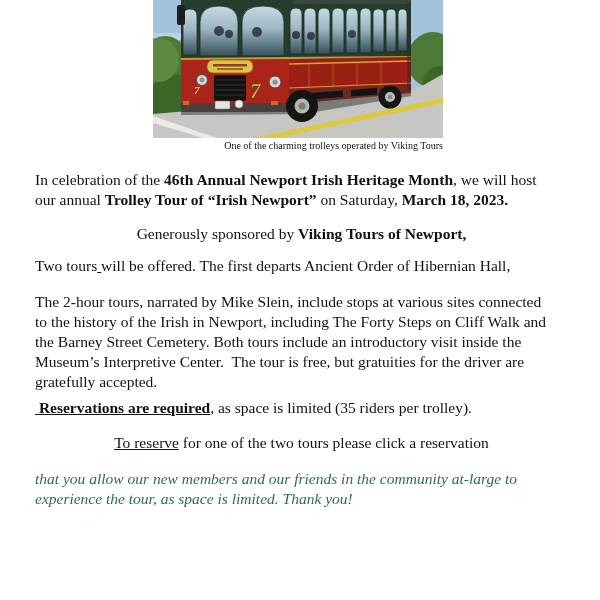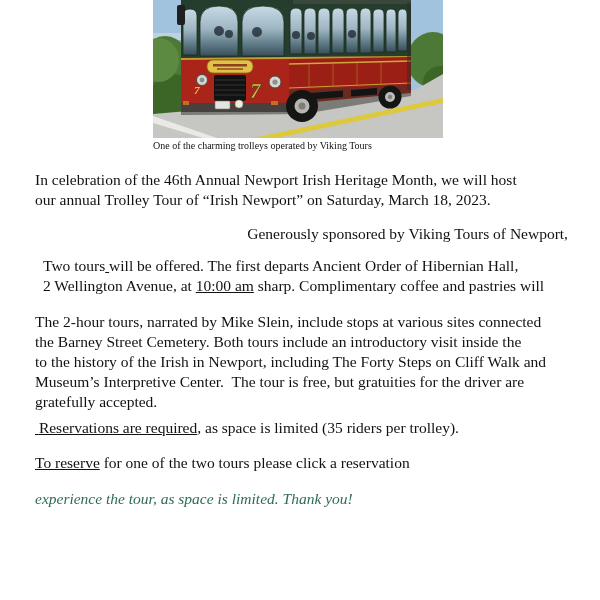--- a/index.html
+++ b/index.html
@@ -4,33 +4,33 @@
 <style>
   html,body { margin:0; padding:0; }
   .page {
     position:relative; width:600px; height:600px;
     background:#ffffff; overflow:hidden;
     font-family:"Liberation Serif", serif;
     font-size:15.5px; line-height:20px; color:#111;
   }
   .photo-wrap { position:absolute; left:153px; top:0; width:290px; }
   .photo-svg { display:block; width:290px; height:138px; }
-  .caption { font-size:10px; line-height:12px; text-align:left; margin-top:2px; color:#111; white-space:nowrap; }
+  .caption { font-size:10px; line-height:12px; text-align:right; margin-top:2px; color:#111; white-space:nowrap; }
   .content { position:absolute; left:35px; top:160px; width:533px; }
   .content p { padding:0; }
   .line { display:block; white-space:nowrap; }
   .p-intro   { margin:10px 0 0 0; }
-  .p-sponsor { margin:14px 0 0 0; text-align:right; }
-  .p-tours   { margin:12px 0 0 8px; }
+  .p-sponsor { margin:14px 0 0 0; text-align:center; }
+  .p-tours   { margin:12px 0 0 0; }
   .p-details { margin:16px 0 0 0; }
   .p-reserv  { margin:6px 0 0 0; }
-  .p-reserve { margin:15px 0 0 0; }
+  .p-reserve { margin:15px 0 0 0; text-align:center; }
   .reserve-line2 { padding-right:104px; }
   .p-note    { margin:16px 0 0 0; font-style:italic; }
-  .b { font-weight:normal; }
+  .b { font-weight:bold; }
   .u { text-decoration:underline; }
   .arrow { font-weight:bold; font-size:19px; }
 </style>
 </head>
 <body>
 
 <div class="page">
 
   <div class="photo-wrap">
     <svg class="photo-svg" viewBox="0 0 290 138">
@@ -157,37 +157,37 @@
       <span class="line"><span>In celebration of the </span><span class="b">46th Annual Newport Irish Heritage Month</span><span>, we will host</span></span>
       <span class="line"><span>our annual </span><span class="b">Trolley Tour of “Irish Newport”</span><span> on Saturday, </span><span class="b">March 18, 2023.</span></span>
     </p>
 
     <p class="p-sponsor">
       <span class="line"><span>Generously sponsored by </span><span class="b">Viking Tours of Newport,</span></span>
     </p>
 
     <p class="p-tours">
       <span class="line"><span>Two tours</span><span class="u">&nbsp;</span><span>will be offered. The first departs Ancient Order of Hibernian Hall,</span></span>
-      <span class="line"><span>2 Wellington Avenue, at </span><span class="b u">10:00 am</span><span> sharp. Complimentary coffee and pastries will</span></span>
     </p>
 
     <p class="p-details">
       <span class="line">The 2-hour tours, narrated by Mike Slein, include stops at various sites connected</span>
+      <span class="line">to the history of the Irish in Newport, including The Forty Steps on Cliff Walk and</span>
       <span class="line">the Barney Street Cemetery. Both tours include an introductory visit inside the</span>
-      <span class="line">to the history of the Irish in Newport, including The Forty Steps on Cliff Walk and</span>
       <span class="line">Museum’s Interpretive Center.&nbsp; The tour is free, but gratuities for the driver are</span>
       <span class="line">gratefully accepted.</span>
     </p>
 
     <p class="p-reserv">
       <span class="line"><span class="u">&nbsp;</span><span class="b u">Reservations are required</span><span>, as space is limited (35 riders per trolley).</span></span>
     </p>
 
     <p class="p-reserve">
       <span class="line"><span class="u">To reserve</span><span> for one of the two tours please click a reservation</span></span>
     </p>
 
     <p class="p-note" style="color: rgb(46, 107, 85);">
+      <span class="line">that you allow our new members and our friends in the community at-large to</span>
       <span class="line">experience the tour, as space is limited. Thank you!</span>
     </p>
 
   </div>
 </div>
 
 </body></html>

